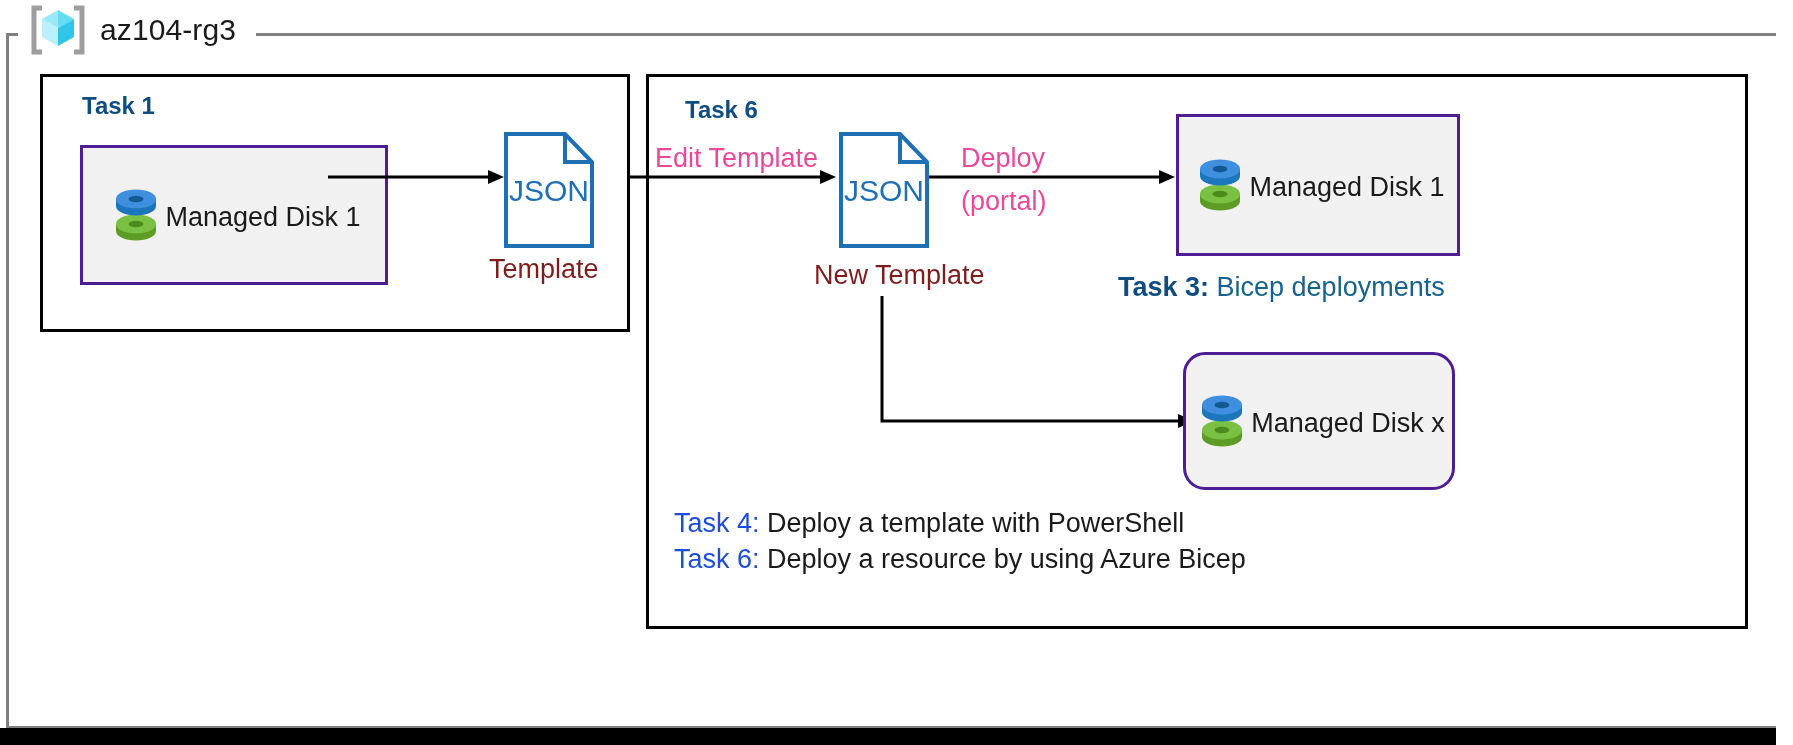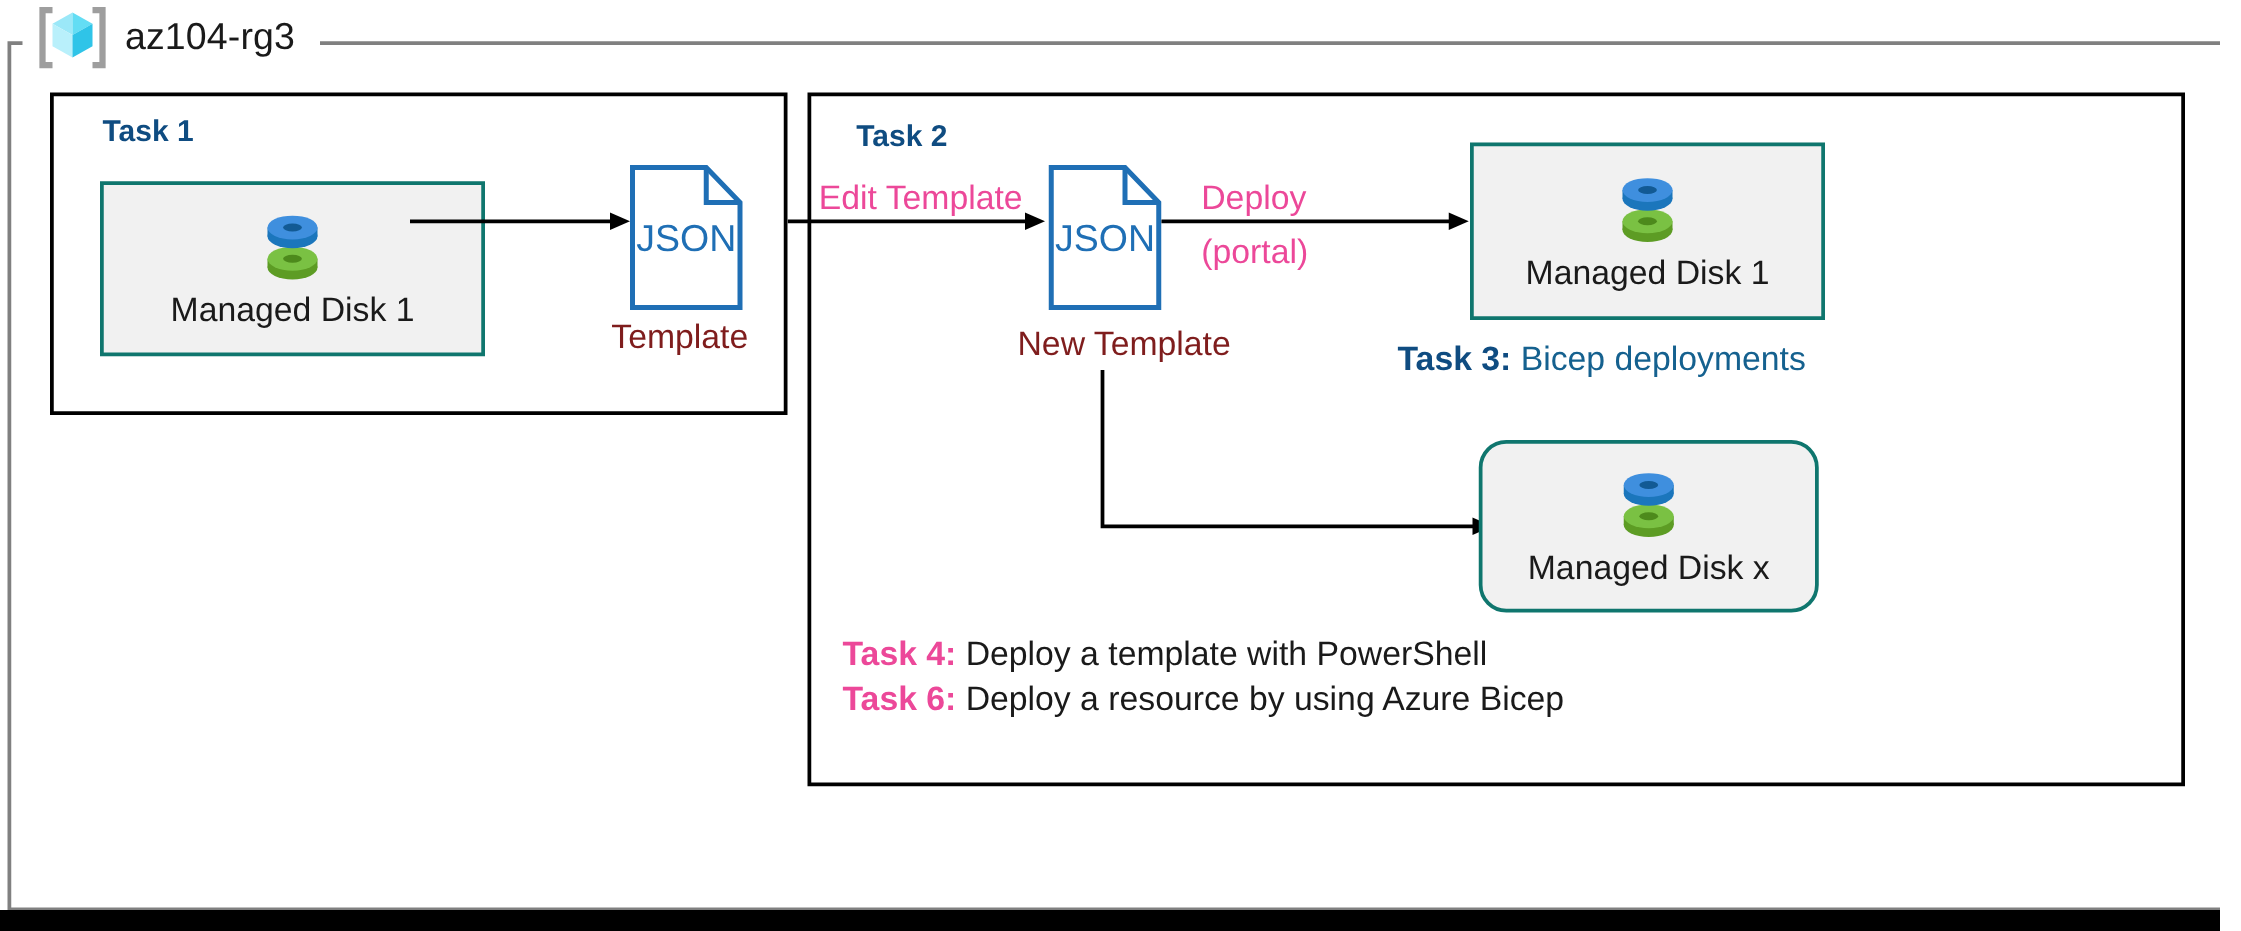--- a/index.html
+++ b/index.html
@@ -62,24 +62,24 @@
     font-weight: bold;
     color: #0f4c81;
     white-space: nowrap;
   }
   #task1-heading { left: 82px;  top: 92px; }
   #task2-heading { left: 685px; top: 96px; }
 
   
   .resource-box {
     position: absolute;
-    border: 3px solid #0f766e;
+    border: 3px solid #4c1d95;
     background: #f1f1f1;
     display: flex;
-    flex-direction: column;
+    flex-direction: row;
     align-items: center;
     justify-content: center;
   }
   #disk1-box   { left: 80px;   top: 145px; width: 308px; height: 140px; }
   #disk1b-box  { left: 1176px; top: 114px; width: 284px; height: 142px; }
   #diskx-box   { left: 1183px; top: 352px; width: 272px; height: 138px; border-radius: 22px; }
 
   .resource-label {
     font-size: 27px;
     color: #1a1a1a;
@@ -131,21 +131,21 @@
   #task3-caption .tk { font-weight: bold; color: #0f4c81; }
 
   #task-list {
     position: absolute;
     left: 674px; top: 505px;
     font-size: 27px;
     color: #1a1a1a;
     line-height: 36px;
   }
   #task-list .row { white-space: nowrap; }
-  #task-list .tk { font-weight: bold; color: #ec4899; }
+  #task-list .tk { font-weight: normal; color: #1d4ed8; }
 
   
   #bottom-bar {
     position: absolute;
     left: 0; bottom: 0;
     width: 1793px; height: 17px;
     background: #000000;
   }
 </style>
 </head>
@@ -201,21 +201,21 @@
   <div id="tpl1-doc" class="json-doc">
     <svg width="92" height="118" viewBox="0 0 92 118">
       <path d="M3 3 L62 3 L89 31 L89 115 L3 115 Z" fill="#ffffff" stroke="#1f6fb5" stroke-width="4" stroke-linejoin="miter"></path>
       <path d="M62 3 L62 31 L89 31" fill="none" stroke="#1f6fb5" stroke-width="4"></path>
       <text x="46" y="70" font-family="Liberation Sans, sans-serif" font-size="30" fill="#1f6fb5" text-anchor="middle">JSON</text>
     </svg>
   </div>
   <div id="tpl1-caption" class="doc-caption">Template</div>
 
   <div id="task2-box" class="task-box"></div>
-  <div id="task2-heading" class="task-heading">Task 2</div>
+  <div id="task2-heading" class="task-heading">Task 6</div>
 
   <div id="label-edit" class="conn-label">Edit Template</div>
 
   <svg id="conn-edit" class="connector" width="210" height="24" viewBox="0 0 210 24">
     <line x1="0" y1="12" x2="196" y2="12" stroke="#000000" stroke-width="3"></line>
     <polygon points="206,12 190,5 190,19" fill="#000000"></polygon>
   </svg>
 
   <div id="tpl2-doc" class="json-doc">
     <svg width="92" height="118" viewBox="0 0 92 118">

